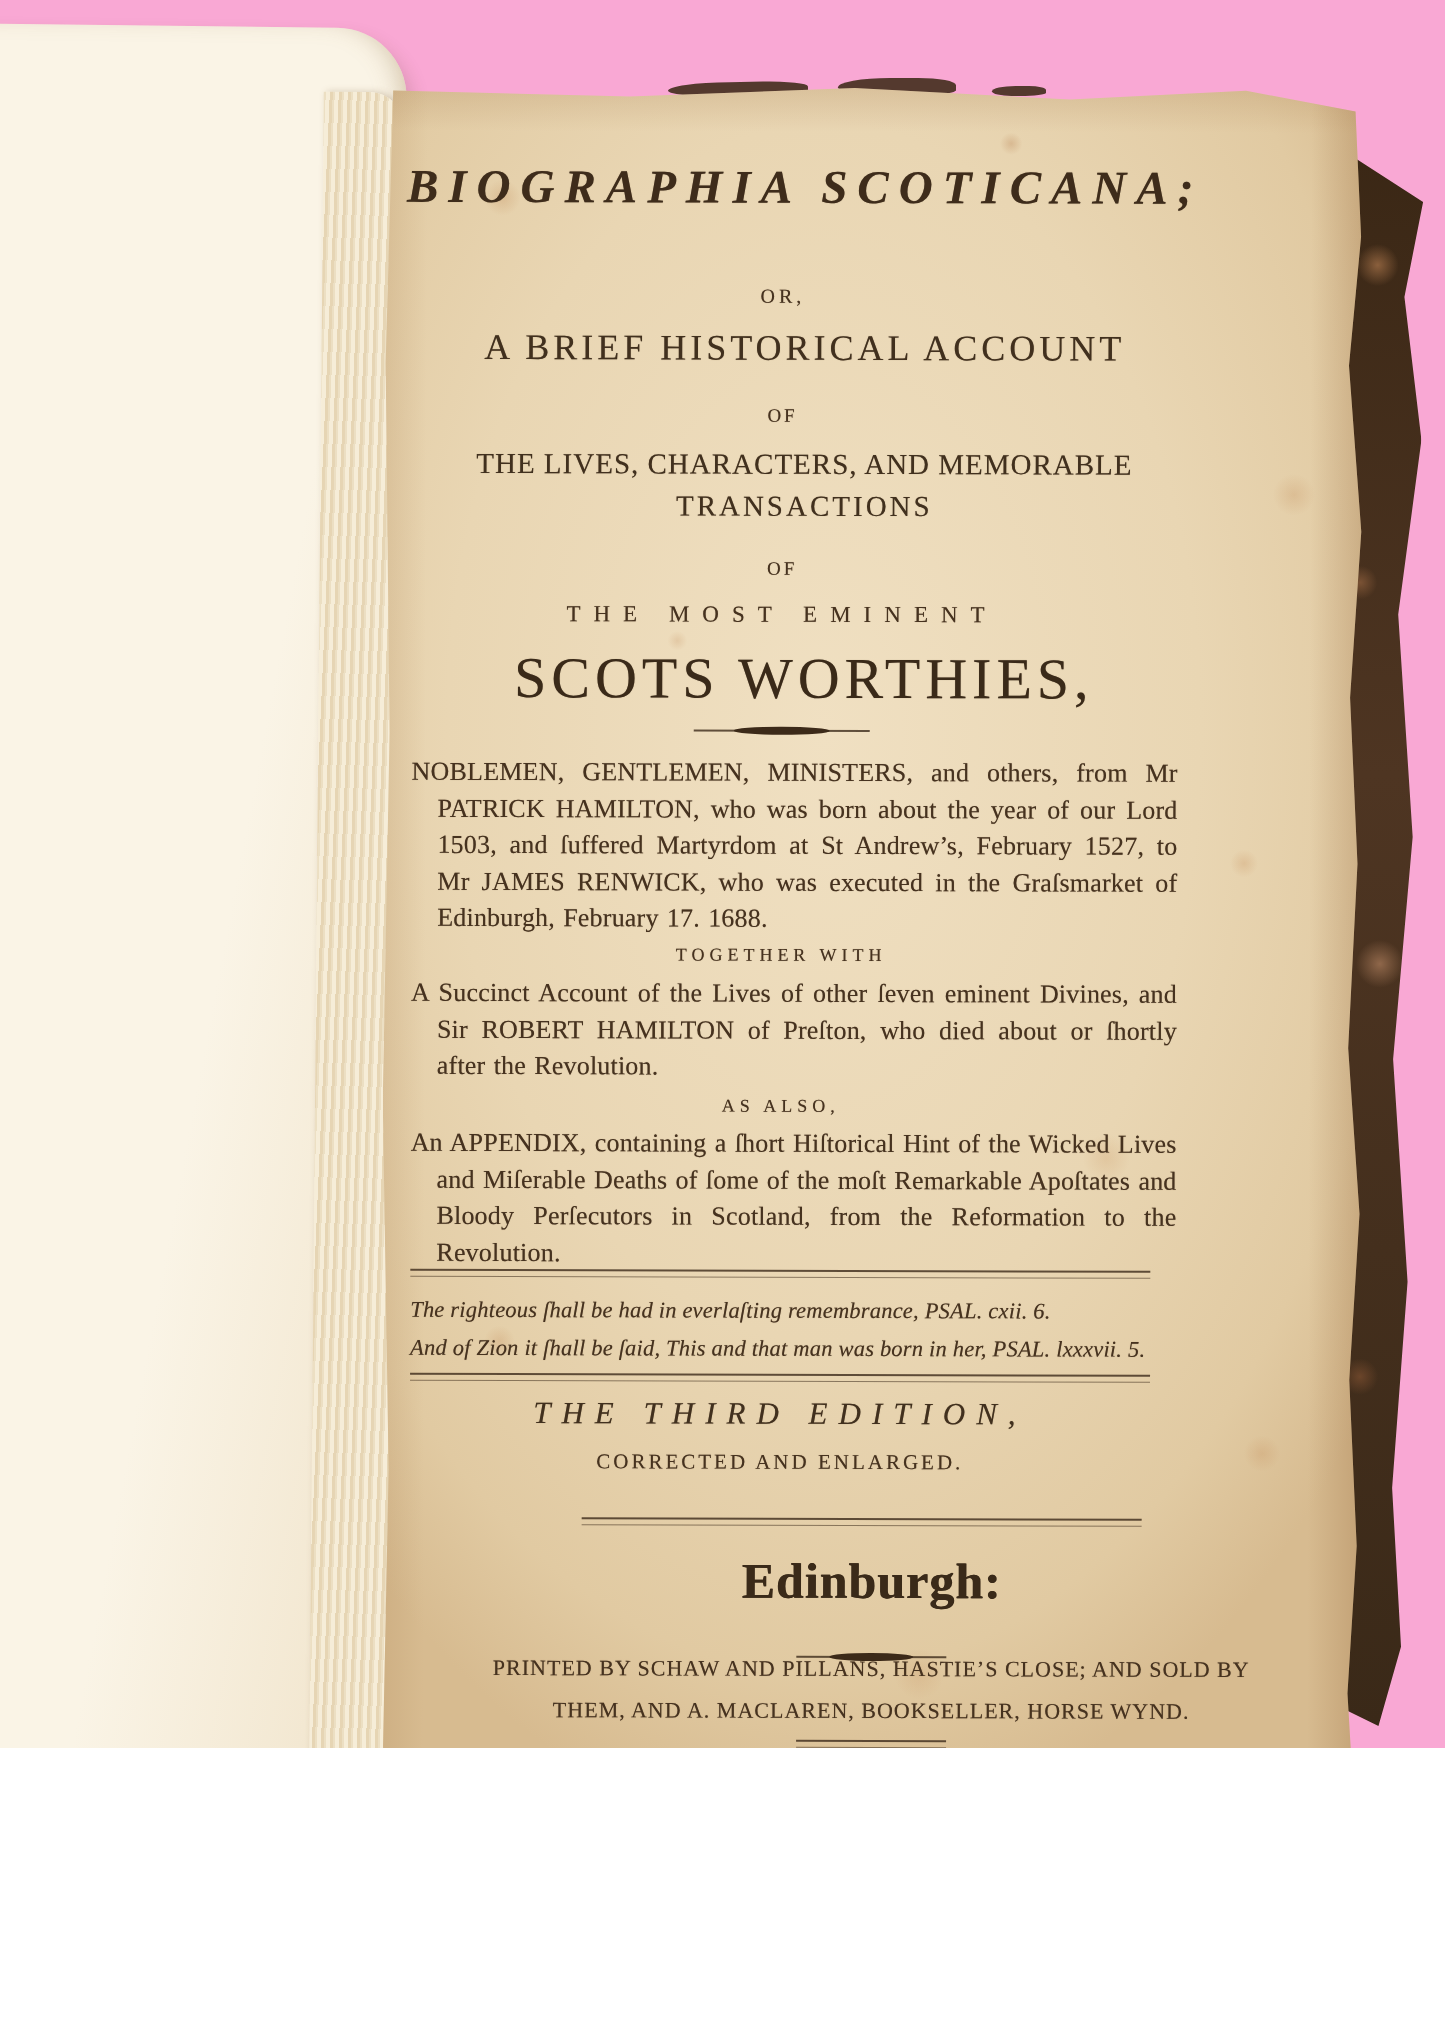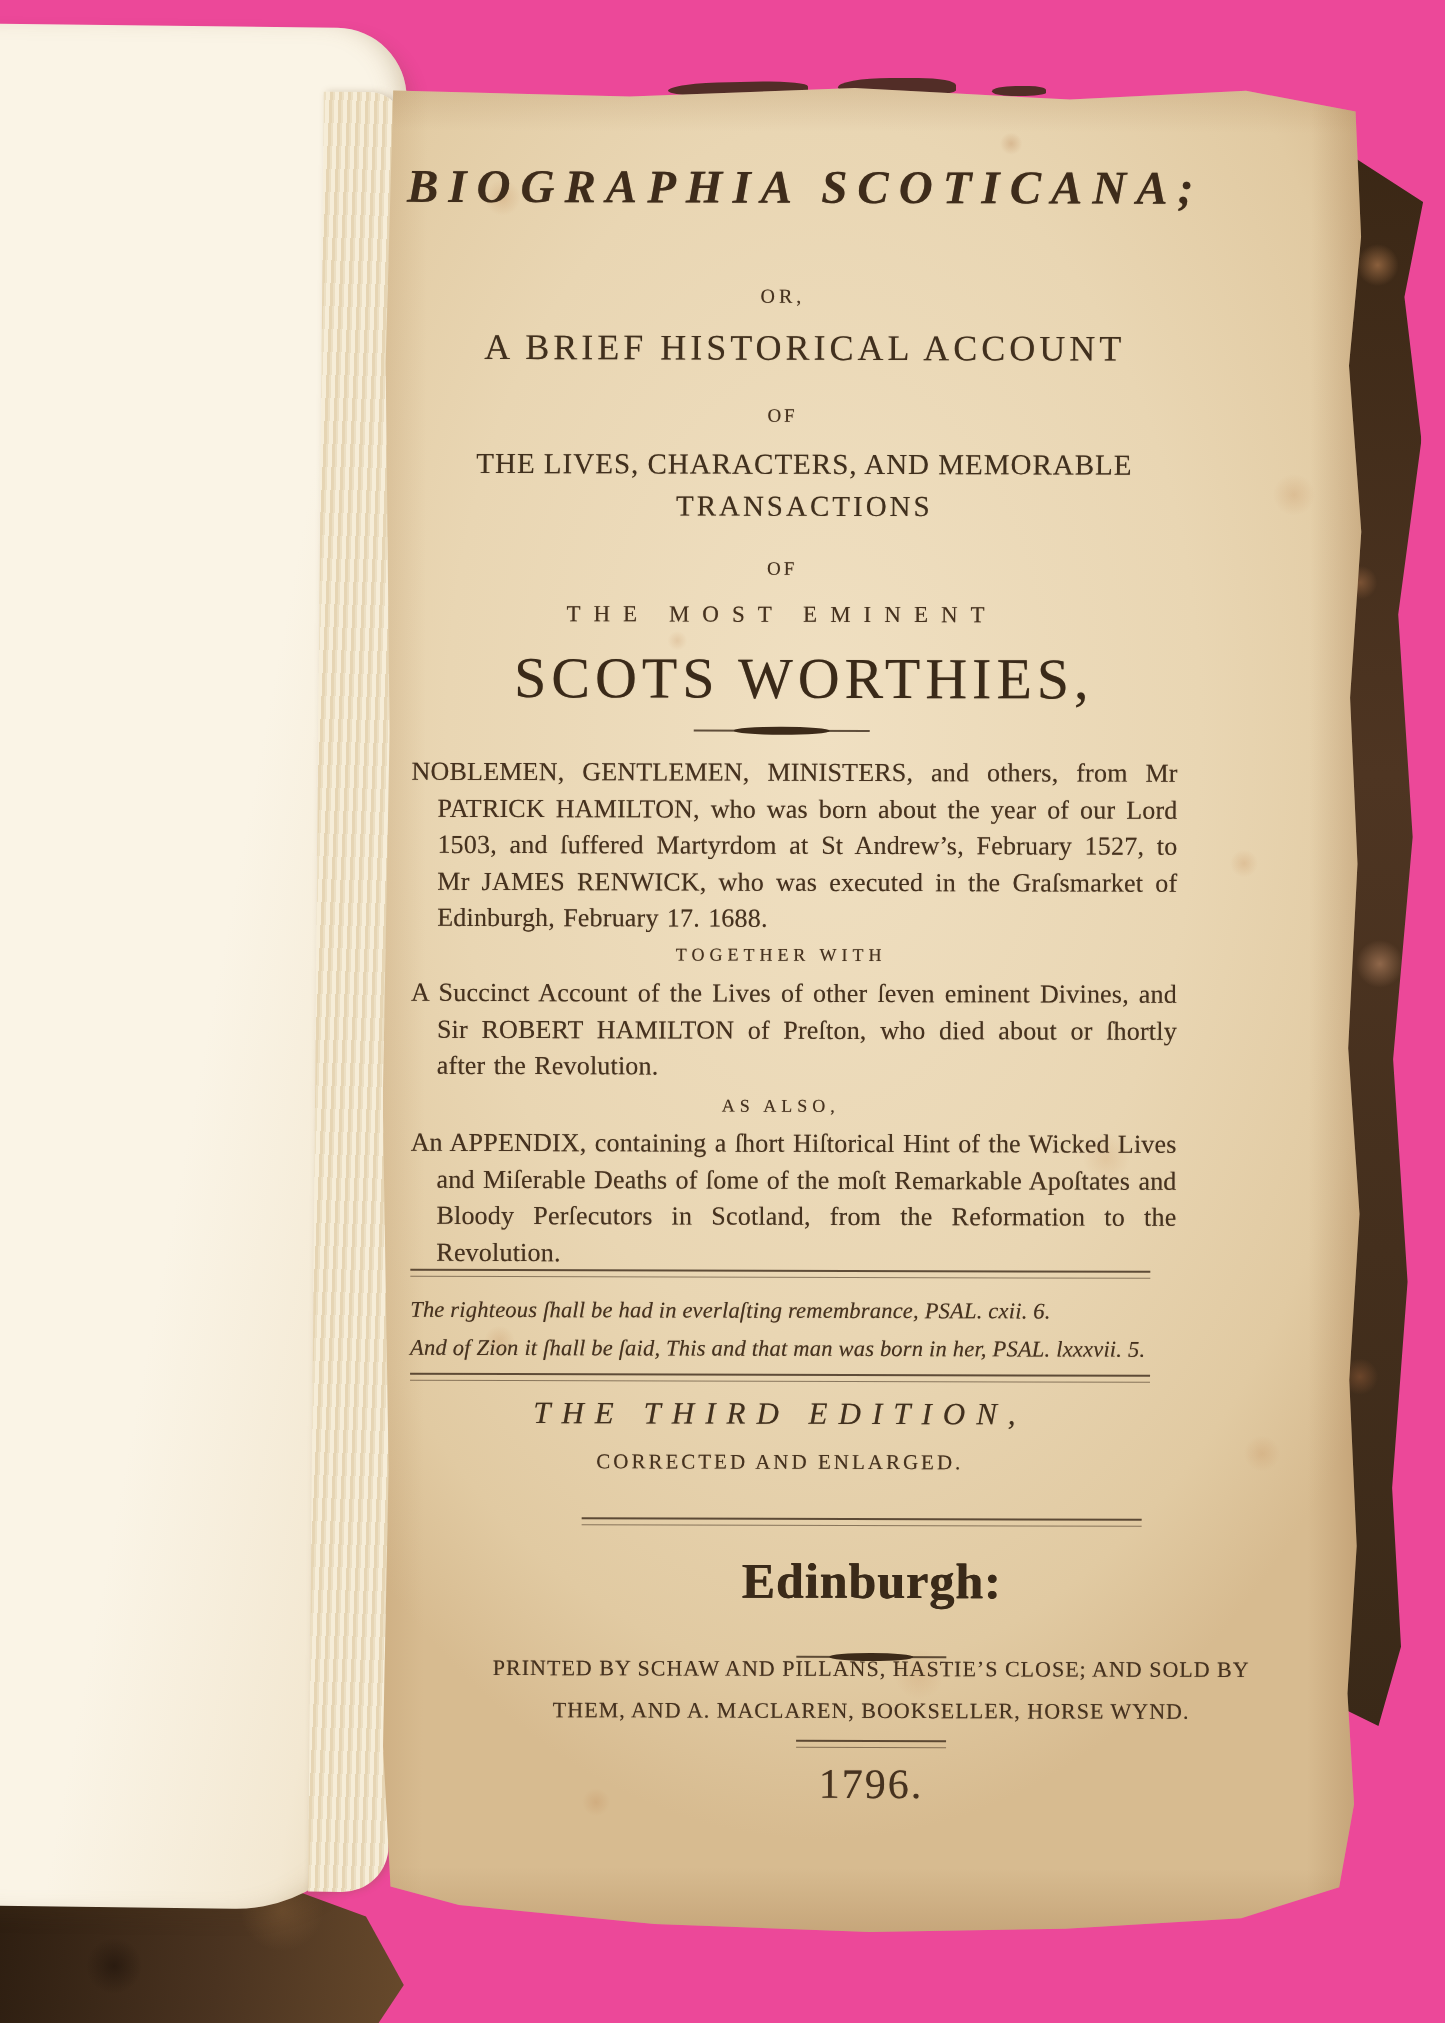--- a/index.html
+++ b/index.html
@@ -2,22 +2,22 @@
 <html style="--ink: #46321f; --paper: #f0e0c2;"><head>
 <meta charset="utf-8">
 <style>
   html,body{margin:0;padding:0;}
   body{
     width:1445px;height:2023px;
     font-family:"Liberation Serif","DejaVu Serif",serif;
     background:#ffffff;
   }
   .scene{
-    position:relative;width:1445px;height:2023px;overflow:hidden;
-    background:#ec4899;
+    position:relative;width:1445px;height:1748px;overflow:hidden;
+    background:#f9a8d4;
   }
   
   .board{
     position:absolute;left:-12px;top:1852px;width:420px;height:190px;
     background:
       radial-gradient(circle 60px at 70% 30%, rgba(140,100,60,.45), transparent 70%),
       radial-gradient(circle 40px at 30% 60%, rgba(30,18,10,.6), transparent 70%),
       linear-gradient(96deg,#2c1d10,#4a3320 55%,#684a2c);
     clip-path:polygon(0 10%, 48% 0, 90% 34%, 99% 70%, 90% 100%, 0 100%);
   }

